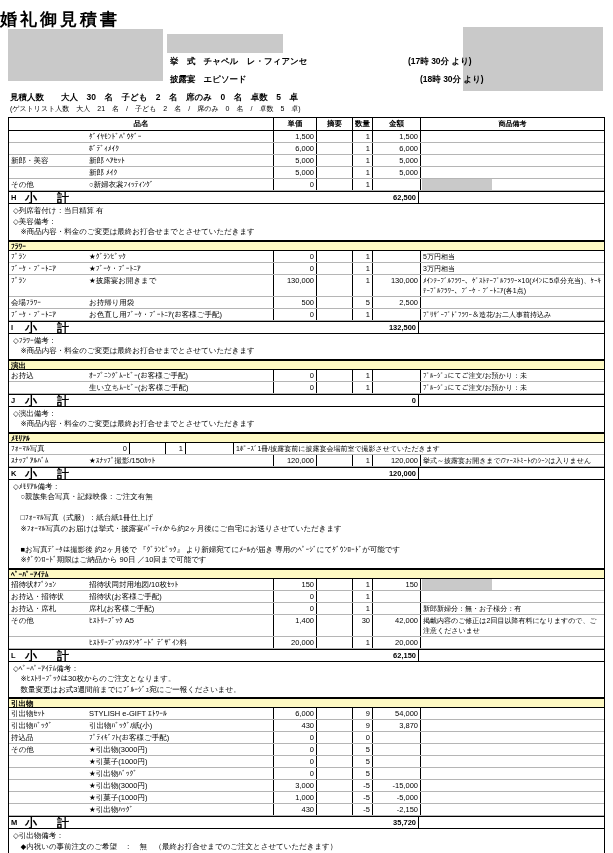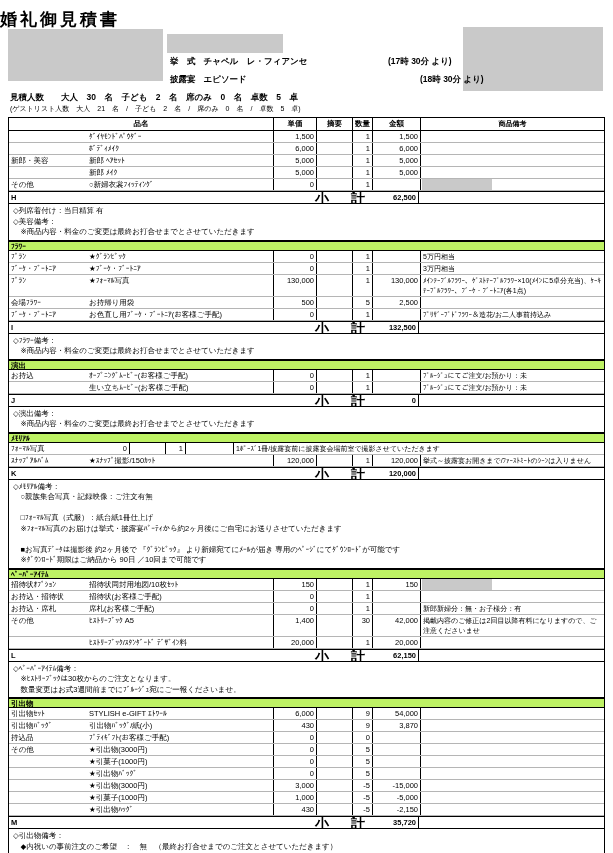--- a/index.html
+++ b/index.html
@@ -14,21 +14,21 @@
     text-align:left; font-size:17px; font-weight:bold; letter-spacing:3px;
   }
   .redact{ position:absolute; background:#c9c9c9; }
   .redact-left  { left:8px;   top:29px; width:155px; height:52px; }
   .redact-center{ left:167px; top:34px; width:116px; height:19px; }
   .redact-right { left:463px; top:27px; width:140px; height:64px; }
 
   .hline{ position:absolute; font-size:8.5px; font-weight:bold; white-space:nowrap; }
   .hl-ceremony { left:170px; top:56px; }
   .hl-reception{ left:170px; top:74px; }
-  .hl-ctime { left:388px; top:56px; }
+  .hl-ctime { left:408px; top:56px; }
   .hl-rtime { left:388px; top:74px;padding-left:32px; }
   .hl-label{ margin-right:8px; }
   .counts-main { left:10px; top:92px;  font-size:8.5px; }
   .counts-guest{ left:10px; top:104px; font-size:7px; font-weight:normal; }
 
   .etable{
     position:absolute; left:8px; top:117px; width:597px;
     border:1px solid #000; background:#fff; font-size:7.5px;
   }
   .thead{ display:flex; font-weight:bold; border-bottom:1px solid #000; height:13px; }
@@ -40,26 +40,26 @@
   .price { width:43px;  border-right:1px solid #000; }
   .summ  { width:36px;  border-right:1px solid #000; }
   .qty   { width:20px;  border-right:1px solid #000; }
   .amt   { width:48px;  border-right:1px solid #000; }
   .note  { flex:1; font-size:7px; position:relative; }
   .num{ text-align:right; }
 
   .trow{ display:flex; min-height:11px; line-height:10px; border-bottom:1px solid #b5b5b5; }
   .trow .c{ padding-top:1px; }
   .bar{
-    background:#bef264; border-bottom:1px solid #000; border-top:1px solid #000;
+    background:#fef9c3; border-bottom:1px solid #000; border-top:1px solid #000;
     font-weight:bold; font-size:7.5px; height:10px; line-height:9px; padding-left:2px;
   }
   .subtotal{ border-top:1px solid #000; border-bottom:1px solid #000; font-weight:bold; min-height:12px; }
   .letter { width:14px; }
-  .stlabel{ width:348px; text-align:right; font-size:14px; letter-spacing:4px; }
+  .stlabel{ width:348px; text-align:left; font-size:12px; letter-spacing:4px; }
   .stamt  { width:48px; border-right:1px solid #000; }
   .stnote { flex:1; }
 
   .notes{ border-bottom:1px solid #000; padding:2px 0 2px 4px; font-size:7.5px; }
   .nline{ min-height:10.5px; line-height:10.5px; white-space:pre-wrap; }
 
   .redact-inline{ position:absolute; left:1px; top:0; height:11px; width:70px; background:#c9c9c9; }
 </style>
 </head>
 <body>
@@ -167,21 +167,21 @@
           <div class="c cat">ﾌﾞｰｹ・ﾌﾞｰﾄﾆｱ</div>
           <div class="c name">★ﾌﾞｰｹ・ﾌﾞｰﾄﾆｱ</div>
           <div class="c price num">0</div>
           <div class="c summ"></div>
           <div class="c qty num">1</div>
           <div class="c amt num"></div>
           <div class="c note">3万円相当</div>
         </div>
         <div class="trow">
           <div class="c cat">ﾌﾟﾗﾝ</div>
-          <div class="c name">★ﾌｫｰﾏﾙ写真</div>
+          <div class="c name">★披露宴お開きまで</div>
           <div class="c price num">130,000</div>
           <div class="c summ"></div>
           <div class="c qty num">1</div>
           <div class="c amt num">130,000</div>
           <div class="c note">ﾒｲﾝﾃｰﾌﾞﾙﾌﾗﾜｰ、ｹﾞｽﾄﾃｰﾌﾞﾙﾌﾗﾜｰ×10(ﾒｲﾝに5卓分充当)、ｹｰｷﾃｰﾌﾞﾙﾌﾗﾜｰ、ﾌﾞｰｹ・ﾌﾞｰﾄﾆｱ(各1点)</div>
         </div>
         <div class="trow">
           <div class="c cat">会場ﾌﾗﾜｰ</div>
           <div class="c name">お持帰り用袋</div>
           <div class="c price num">500</div>

